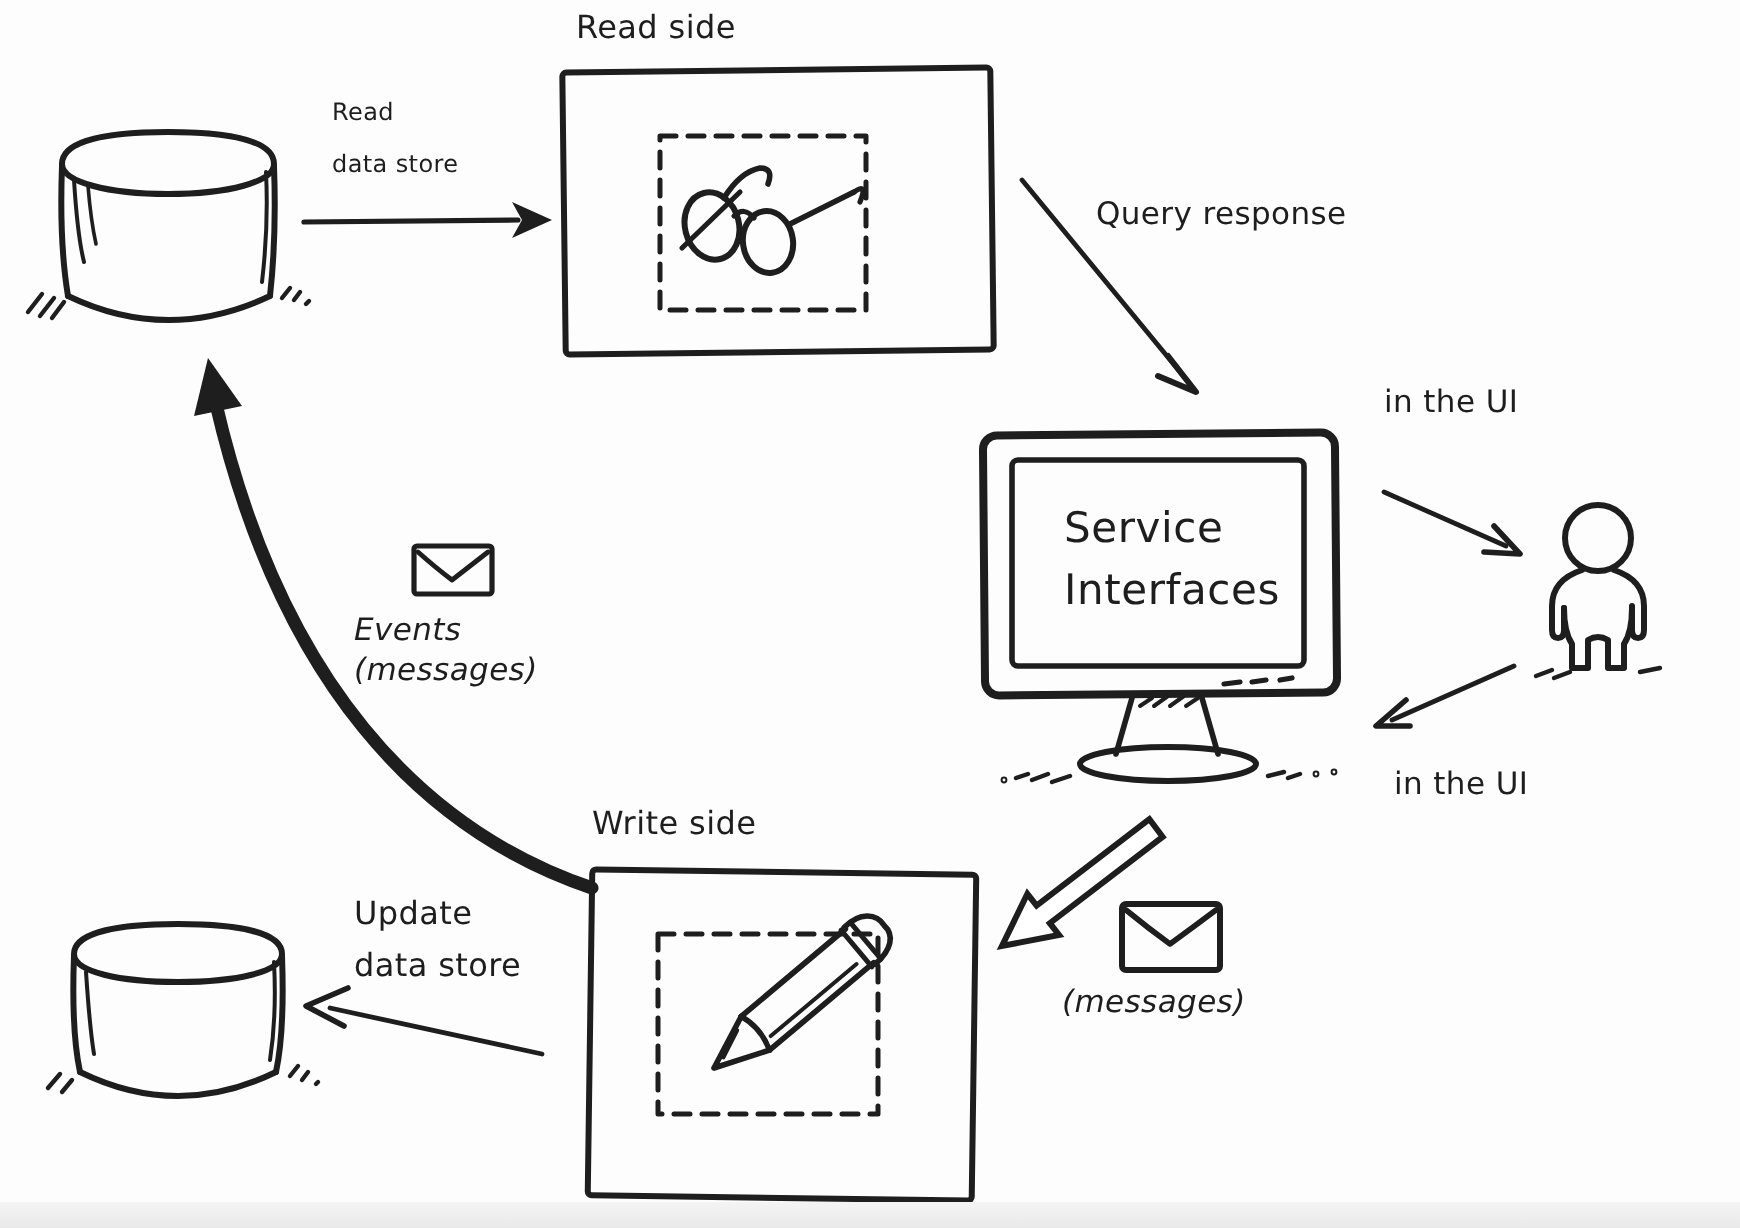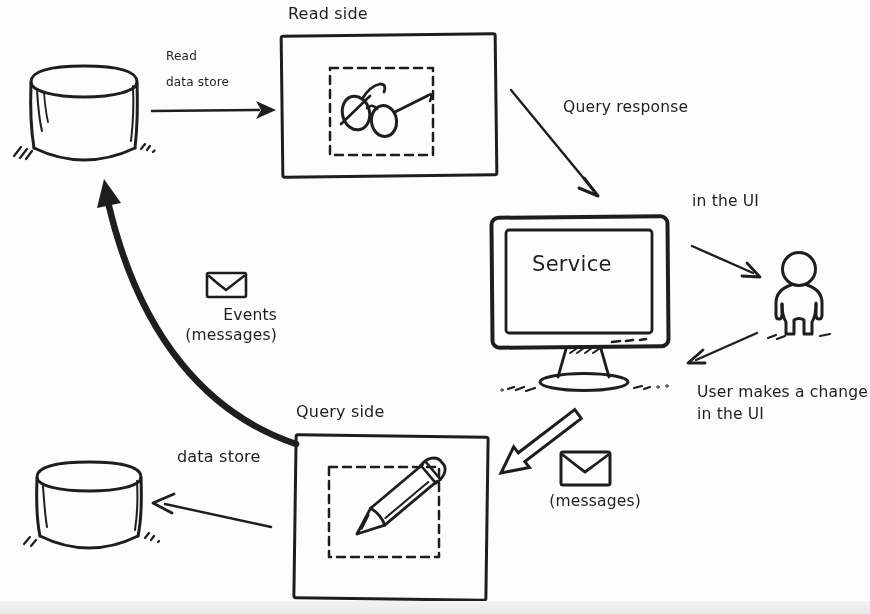--- a/index.html
+++ b/index.html
@@ -11,21 +11,21 @@
   }
   .art { position:absolute; left:0; top:0; }
   .art path, .art rect, .art ellipse, .art circle, .art polyline {
     stroke:var(--ink,#1e1e1e); fill:none; stroke-linecap:round; stroke-linejoin:round;
   }
   .art polygon.solid { fill:var(--ink,#1e1e1e); stroke:none; }
   .art polygon.hollow { fill:#ffffff; stroke:var(--ink,#1e1e1e); }
   .t { position:absolute; font-size:15.5px; line-height:22px; white-space:nowrap; letter-spacing:0.2px; }
   .t span { display:block; }
   .title { font-size:16px; }
-  .center { text-align:right; }
+  .center { text-align:left;font-style:italic; }
   .screen-text { position:absolute; left:532px; top:249px; font-size:21px; line-height:31px; letter-spacing:0.3px; }
   .footer-band {
     position:absolute; left:0; right:0; bottom:0; height:13px;
     background:linear-gradient(to bottom, #f4f4f4, var(--band,#e9e9e9));
   }
 </style>
 </head>
 <body>
 
 <div class="canvas">
@@ -152,44 +152,45 @@
     </g>
   </svg>
 
   <div class="t title" style="left:288px; top:3px;">Read side</div>
 
   <div class="t" style="left:166px; top:43px; font-size:12px; line-height:26px;">
     <span>Read</span>
     <span>data store</span>
   </div>
 
-  <div class="t" style="left:548px; top:96px;margin-left:15px;">Query response</div>
+  <div class="t" style="left:548px; top:96px;">Query response</div>
 
   <div class="screen-text">
     <span style="display:block;">Service</span>
+    <span style="display:block;">Interfaces</span>
   </div>
 
   <div class="t" style="left:692px; top:190px;">
     <span>in the UI</span>
   </div>
 
   <div class="t" style="left:697px; top:381px;">
-    <span>User makes a change</span>
     <span>in the UI</span>
   </div>
 
   <div class="t center" style="left:531px; top:491px; width:110px; line-height:20px;">
     <span>(messages)</span>
   </div>
 
   <div class="t center" style="left:177px; top:305px; width:100px; line-height:20px;">
     <span>Events</span>
     <span>(messages)</span>
   </div>
 
-  <div class="t title" style="left:296px; top:401px;">Query side</div>
+  <div class="t title" style="left:296px; top:401px;">Write side</div>
 
   <div class="t" style="left:177px; top:444px; font-size:16px; line-height:26px;">
+    <span>Update</span>
     <span>data store</span>
   </div>
 
   <div class="footer-band"></div>
 </div>
 
 </body></html>

